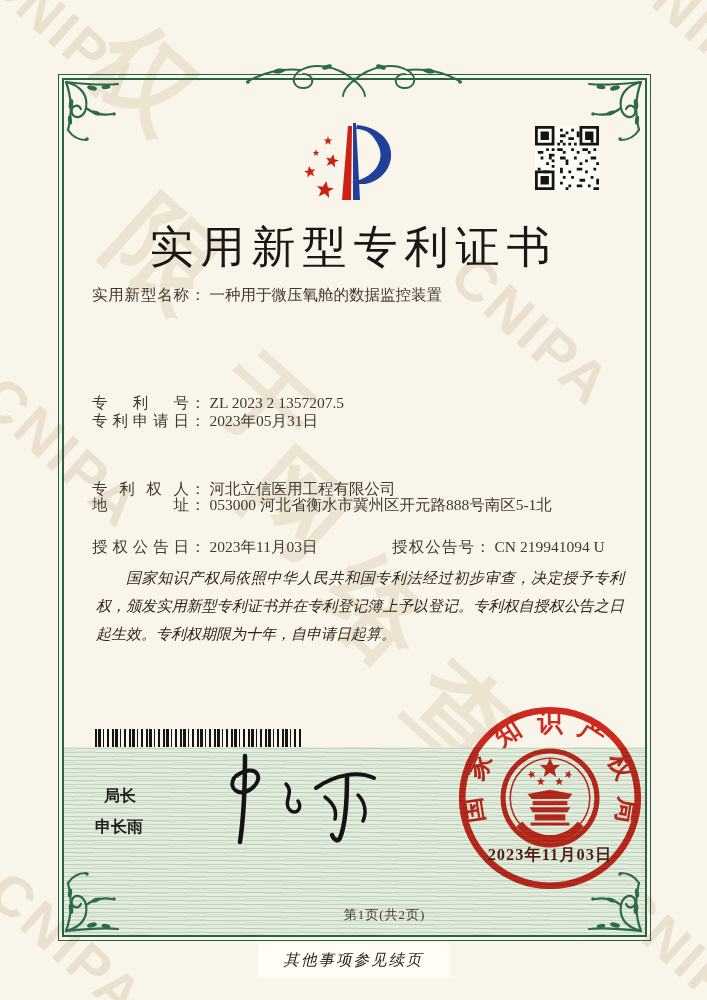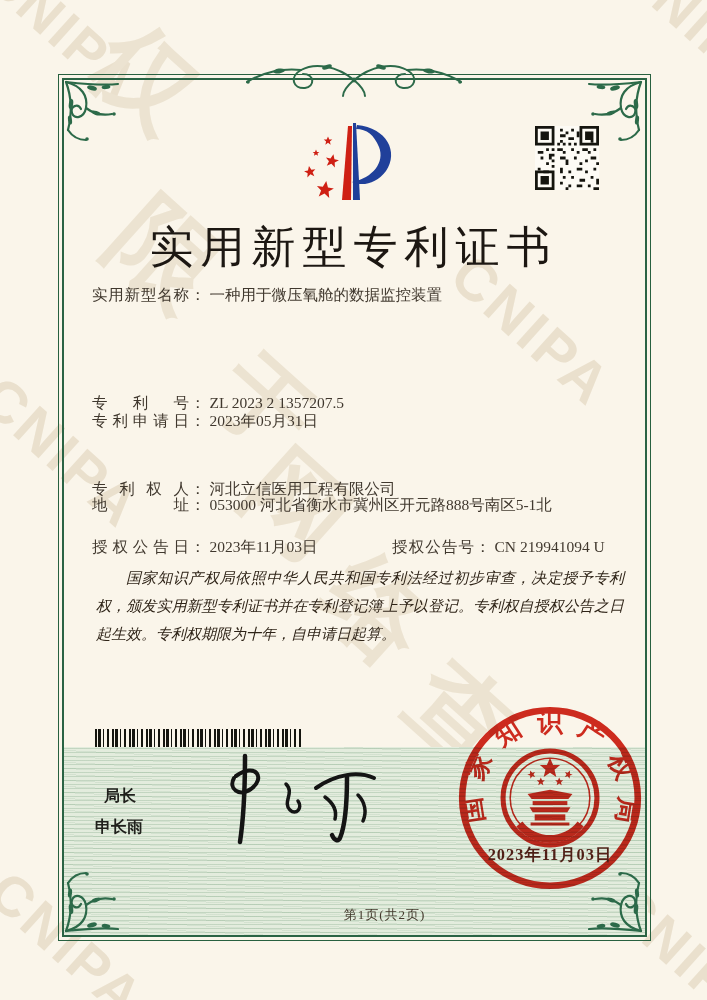--- a/index.html
+++ b/index.html
@@ -302,14 +302,15 @@
         <path d="M76,105 h40 l-3,5 h-34 Z"></path>
         <rect x="81" y="112" width="30" height="6"></rect>
         <rect x="77" y="120" width="38" height="3"></rect>
         <path d="M63,124 a42,42 0 0 0 66,0 l-6,-5 a34,34 0 0 1 -54,0 Z"></path>
       </g>
     </g>
     <text x="96" y="157" text-anchor="middle" font-size="16" font-weight="700" fill="#55170e" font-family="'Liberation Serif',serif" letter-spacing="1">2023年11月03日</text>
   </svg>
 
   <div class="page-info">第1页(共2页)</div>
+  <div class="cont-note">其他事项参见续页</div>
 
 </div>
 
 </body></html>

